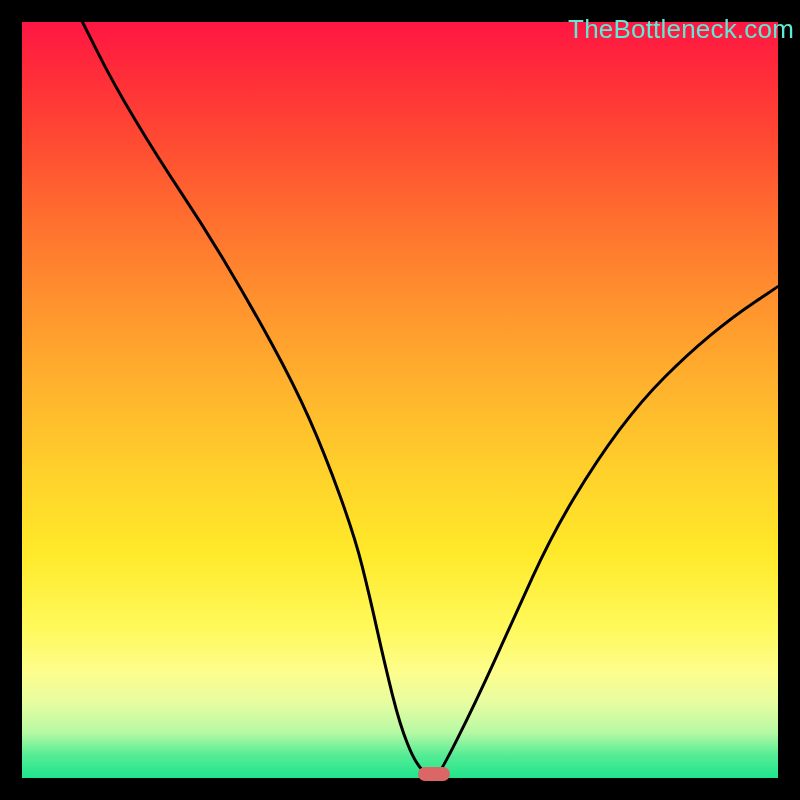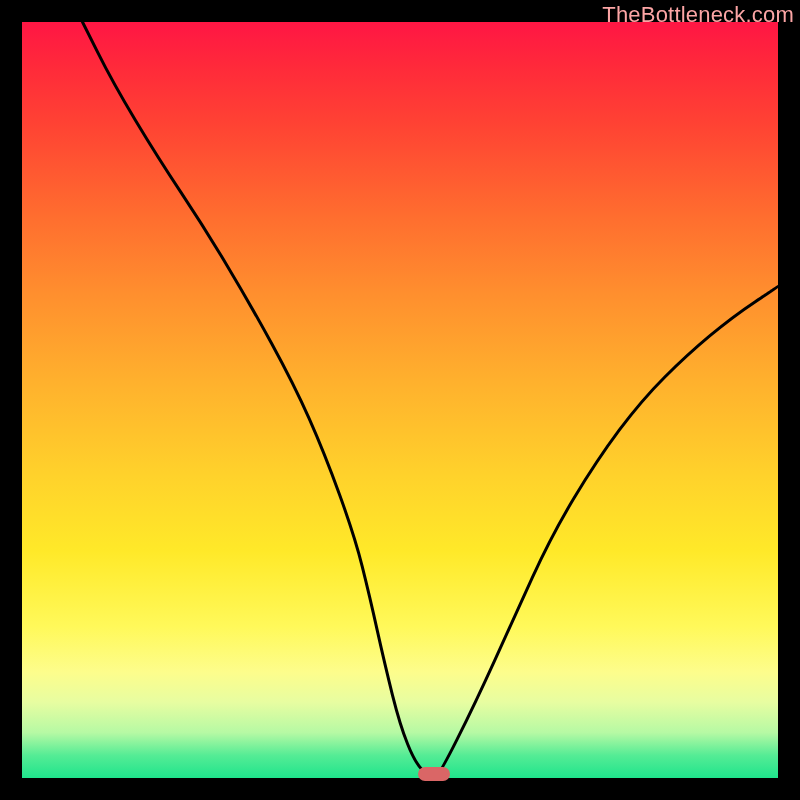--- a/index.html
+++ b/index.html
@@ -58,24 +58,24 @@
   .marker {
     position: absolute;
     width: 32px;
     height: 14px;
     border-radius: 7px;
     background: #da6666;
     transform: translate(-50%, -50%);
   }
   .watermark {
     position: absolute;
-    top: 2px;
+    top: 14px;
     right: 6px;
-    color: #fca5a5;
-    font-size: 22px;
+    color: #5eead4;
+    font-size: 26px;
     font-weight: 500;
     letter-spacing: 0.2px;
   }
 </style>
 </head>
 <body>
 
 <div class="canvas">
 
   <div class="plot-area">

